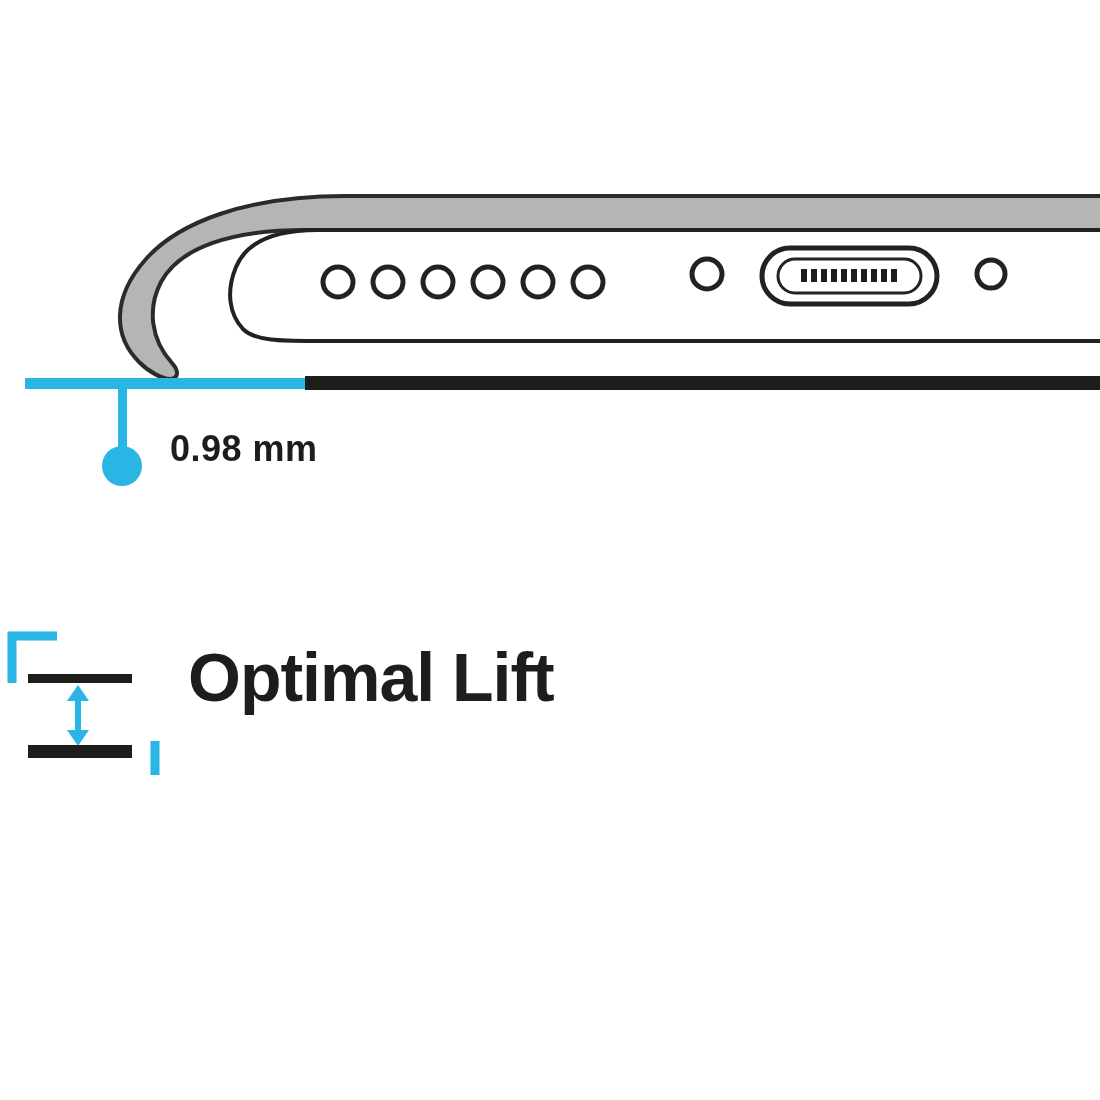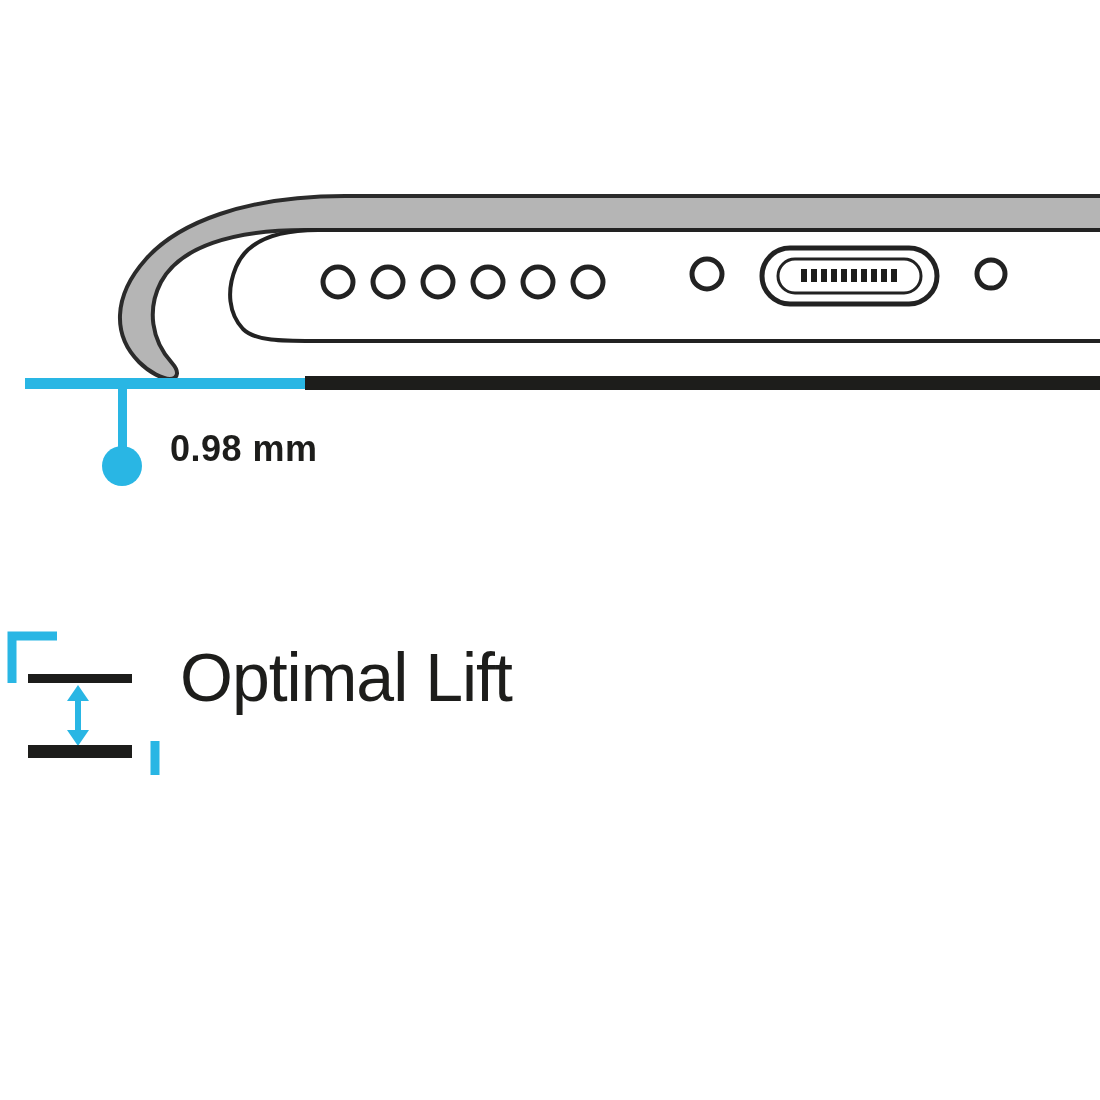--- a/index.html
+++ b/index.html
@@ -30,22 +30,22 @@
   .line-ink{fill:var(--ink-black);}
   .bracket{fill:none;stroke:var(--accent-cyan);stroke-width:9;}
   .arrow{fill:var(--accent-cyan);}
   
   .measure-label{
     position:absolute;left:170px;top:428px;
     font-size:36px;font-weight:bold;color:var(--ink-black);
     letter-spacing:0.5px;white-space:nowrap;
   }
   .feature-title{
-    position:absolute;left:180px;top:638px;
-    font-size:68px;font-weight:normal;color:var(--ink-black);
+    position:absolute;left:188px;top:638px;
+    font-size:68px;font-weight:bold;color:var(--ink-black);
     letter-spacing:-1px;white-space:nowrap;
   }
   .feature-subtitle{
     position:absolute;left:184px;top:724px;
     font-size:42px;font-weight:500;color:var(--ink-black);
     white-space:nowrap;
   }
 </style>
 </head>
 <body>

